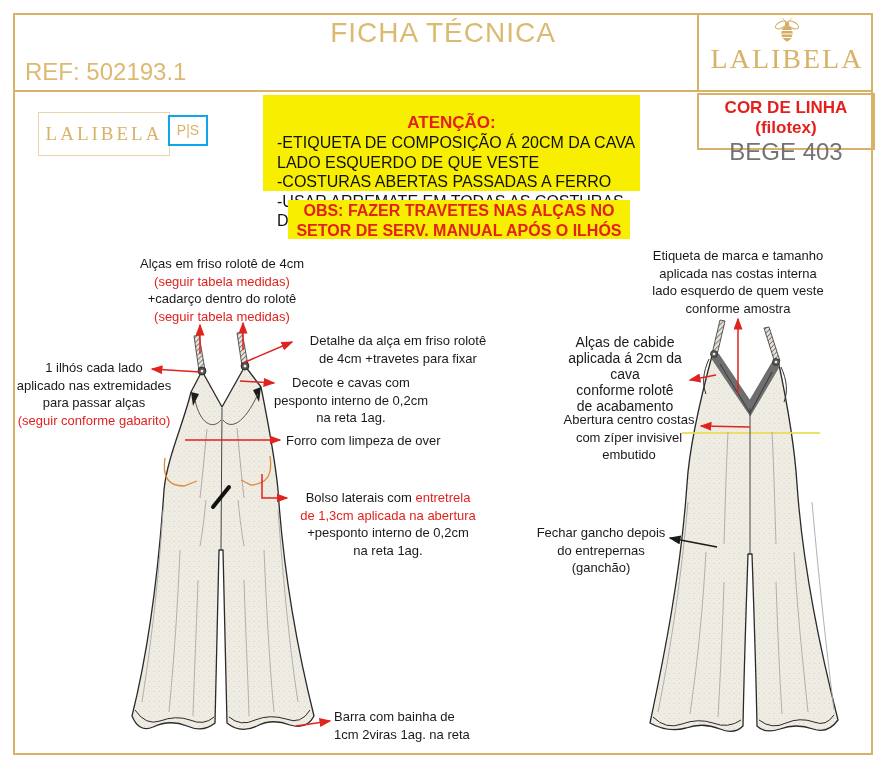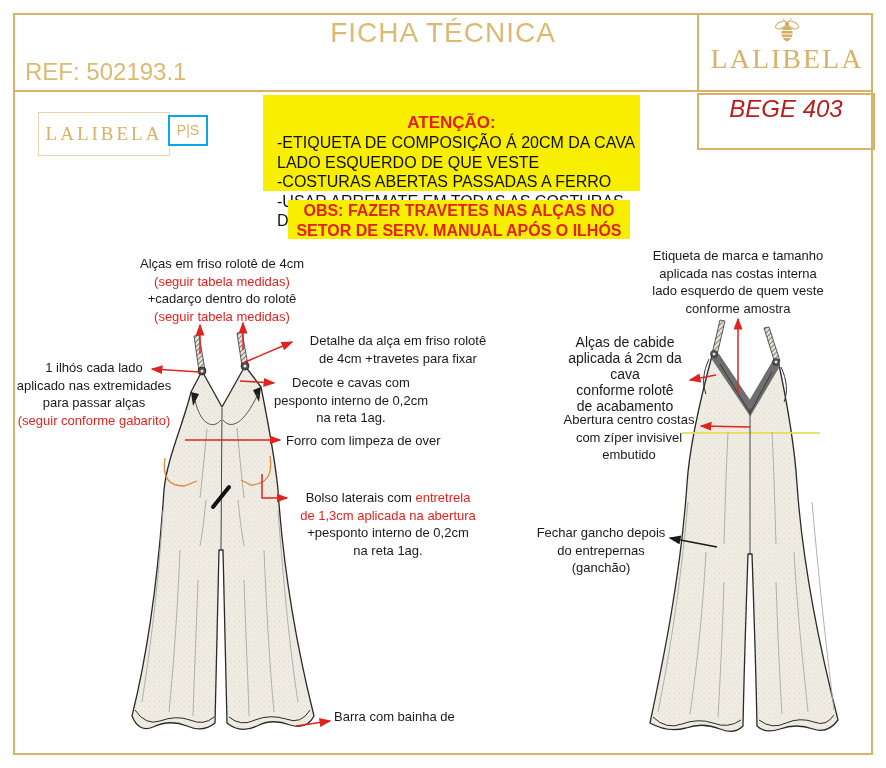--- a/index.html
+++ b/index.html
@@ -7,21 +7,21 @@
         font-family:"Liberation Sans", sans-serif;color:#1a1a1a;}
   .frame{position:absolute;left:13px;top:13px;right:13px;bottom:13px;border:2px solid #d8b268;}
   .abs{position:absolute;}
   .title{left:0;top:17px;width:100%;text-align:center;font-size:28px;letter-spacing:1px;color:#dcba72;}
   .ref{left:25px;top:58px;font-size:24px;color:#dcba72;}
   .hline{left:13px;top:90px;width:860px;height:2px;background:#d8b268;}
   .logobox{left:697px;top:13px;width:176px;height:77px;border-left:2px solid #d8b268;text-align:center;}
   .brandbig{font-family:"Liberation Serif", serif;font-size:28px;letter-spacing:2px;color:#d9b269;margin-top:2px;}
   .corbox{left:697px;top:93px;width:174px;height:53px;border:2px solid #d8b268;text-align:center;}
   .corlabel{font-size:17px;font-weight:bold;color:#e3211c;margin-top:3px;}
-  .corvalue{font-size:24px;color:#b91c1c;font-style:italic;}
+  .corvalue{font-size:24px;color:#737373;}
   .lalibox{left:38px;top:112px;width:130px;height:42px;border:1px solid #e9d7a9;text-align:center;line-height:42px;}
   .brandsmall{font-family:"Liberation Serif", serif;font-size:19px;letter-spacing:3px;color:#d9b269;}
   .psbox{left:168px;top:115px;width:36px;height:27px;border:2px solid #0ea5e9;text-align:center;line-height:27px;
          font-size:14px;color:#d9b269;}
   .att{left:263px;top:95px;width:377px;height:96px;background:#f8ee00;}
   .att-title{font-size:17px;font-weight:bold;color:#e3211c;text-align:center;margin-top:18px;}
   .att-line{font-size:16px;color:#111;padding-left:14px;line-height:19.5px;}
   .obs{left:288px;top:200px;width:342px;height:39px;background:#f8ee00;text-align:center;}
   .obs-line{font-size:16px;font-weight:bold;color:#e3211c;line-height:19px;margin-top:1px;}
   .note{font-size:13px;line-height:17.5px;z-index:5;}
@@ -59,20 +59,21 @@
         <g stroke="#d5ad62" stroke-width="0.9" fill="none">
           <path d="M13.5,5 C12.5,3 11.5,2 10.5,1.5"></path>
           <path d="M16.5,5 C17.5,3 18.5,2 19.5,1.5"></path>
         </g>
       </svg>
     </span>
     <div class="brandbig" style="margin-top:30px;">LALIBELA</div>
   </div>
 
   <div class="abs corbox">
+    <div class="corlabel">COR DE LINHA (filotex)</div>
     <div class="corvalue">BEGE 403</div>
   </div>
 
   <div class="abs lalibox">
     <span class="brandsmall">LALIBELA</span>
   </div>
   <div class="abs psbox">P|S</div>
 
   <div class="abs att">
     <div class="att-title">ATENÇÃO:</div>
@@ -274,20 +275,21 @@
 
   <div class="abs note center" style="left:288px;top:489px;width:200px;">
     <div><span>Bolso laterais com </span><span class="red">entretrela</span></div>
     <div class="red">de 1,3cm aplicada na abertura</div>
     <div>+pesponto interno de 0,2cm</div>
     <div>na reta 1ag.</div>
   </div>
 
   <div class="abs note" style="left:334px;top:708px;width:175px;">
     <div>Barra com bainha de</div>
+    <div>1cm 2viras 1ag. na reta</div>
   </div>
 
   <div class="abs note center" style="left:642px;top:247px;width:192px;">
     <div>Etiqueta de marca e tamanho</div>
     <div>aplicada nas costas interna</div>
     <div>lado esquerdo de quem veste</div>
     <div>conforme amostra</div>
   </div>
 
   <div class="abs note small center" style="left:556px;top:334px;width:138px;">

